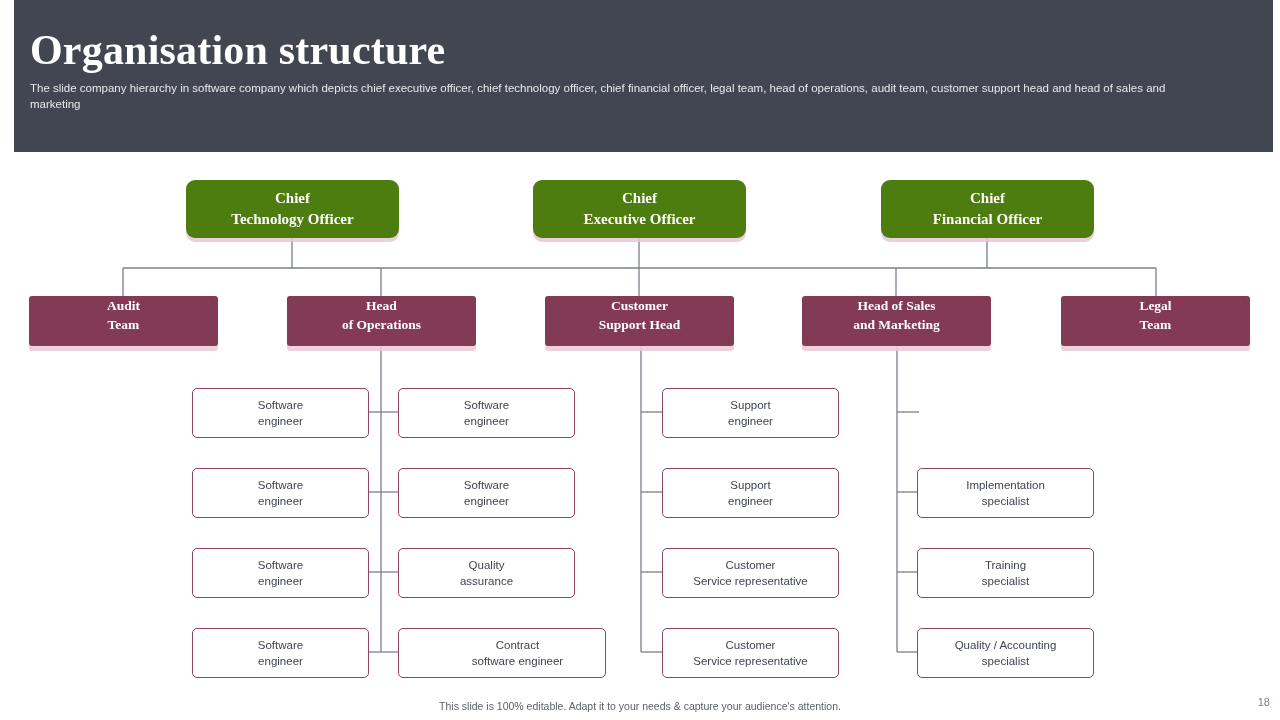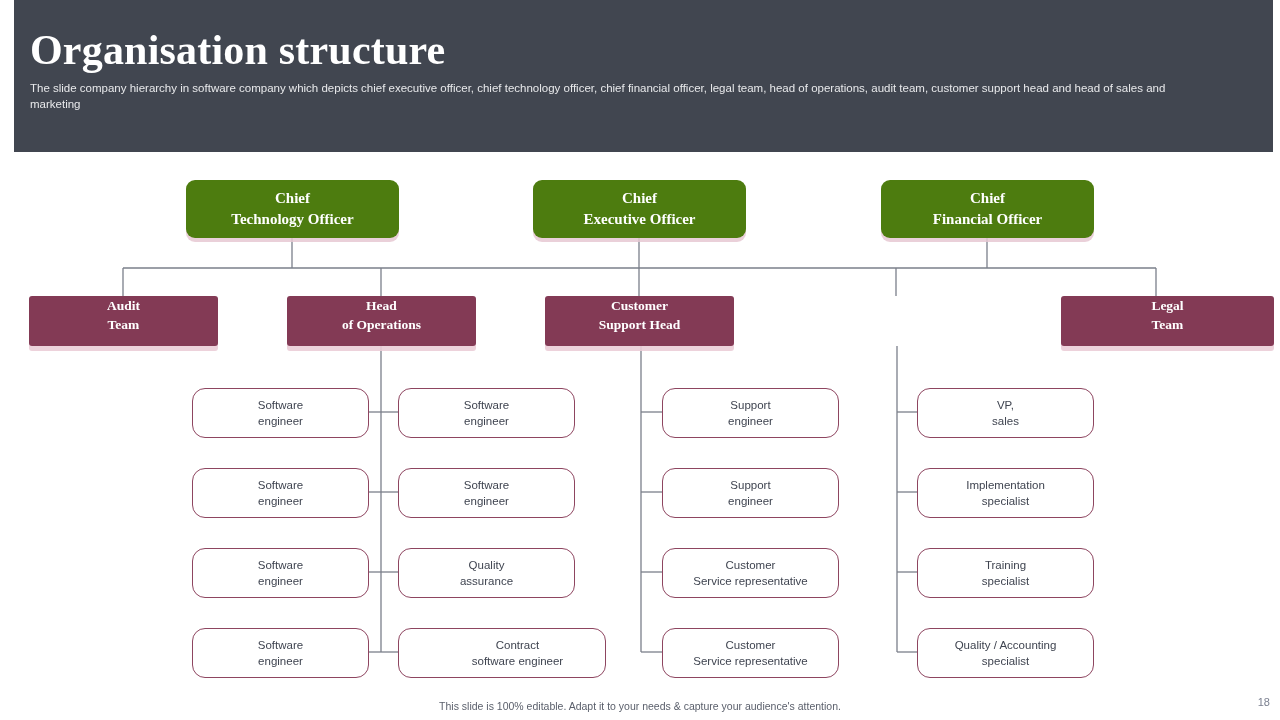--- a/index.html
+++ b/index.html
@@ -108,21 +108,21 @@
   }
   .mgr-box .lbl { white-space: pre-line; }
 
   
   .leaf-box {
     position: absolute;
     width: 175px;
     height: 48px;
     background: #ffffff;
     border: 1px solid #8e4560;
-    border-radius: 13px;
+    border-radius: 5px;
     color: #3f4450;
     font-size: 11.5px;
     line-height: 16px;
     text-align: center;
     display: flex;
     align-items: center;
     justify-content: center;
     font-family: "Liberation Sans", sans-serif;
   }
   .leaf-box .lbl { white-space: pre-line; }
@@ -211,21 +211,25 @@
 Team</span>
   </div>
   <div class="mgr-box" style="left:287px; top:296px; width:189px; height:50px;">
     <span class="lbl">Head
 of Operations</span>
   </div>
   <div class="mgr-box" style="left:545px; top:296px; width:189px; height:50px;">
     <span class="lbl">Customer
 Support  Head</span>
   </div>
-  <div class="mgr-box" style="left:1061px; top:296px; width:213px; height:50px;">
+  <div class="mgr-box" style="left:802px; top:296px; width:189px; height:50px;">
+    <span class="lbl">Head of Sales
+and  Marketing</span>
+  </div>
+  <div class="mgr-box" style="left:1061px; top:296px; width:189px; height:50px;">
     <span class="lbl">Legal
 Team</span>
   </div>
 
   <div class="leaf-box" style="left:192px; top:388px;">
     <span class="lbl">Software
 engineer</span>
   </div>
   <div class="leaf-box" style="left:192px; top:468px;">
     <span class="lbl">Software
@@ -267,24 +271,20 @@
   </div>
   <div class="leaf-box" style="left:662px; top:548px;">
     <span class="lbl">Customer
 Service  representative</span>
   </div>
   <div class="leaf-box" style="left:662px; top:628px;">
     <span class="lbl">Customer
 Service  representative</span>
   </div>
 
-  <div class="leaf-box" style="left:917px; top:388px;">
-    <span class="lbl">VP,
-sales</span>
-  </div>
   <div class="leaf-box" style="left:917px; top:468px;">
     <span class="lbl">Implementation
 specialist</span>
   </div>
   <div class="leaf-box" style="left:917px; top:548px;">
     <span class="lbl">Training
 specialist</span>
   </div>
   <div class="leaf-box" style="left:917px; top:628px;">
     <span class="lbl">Quality / Accounting

